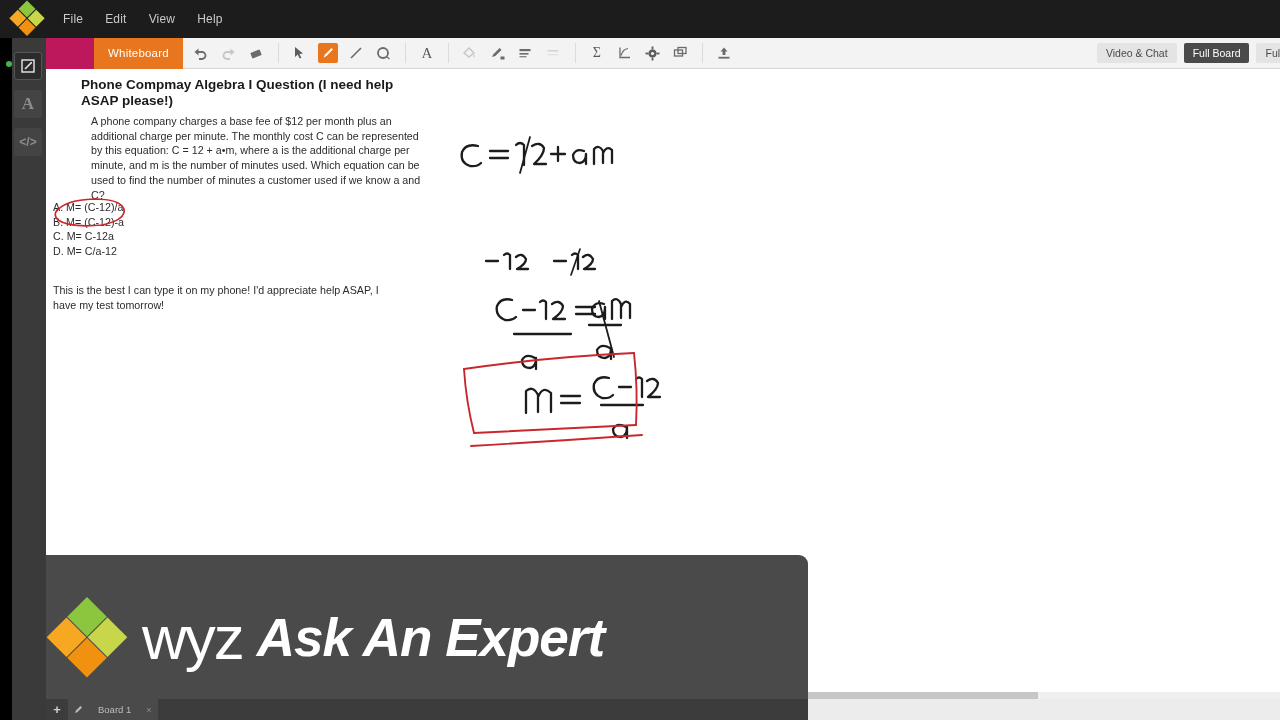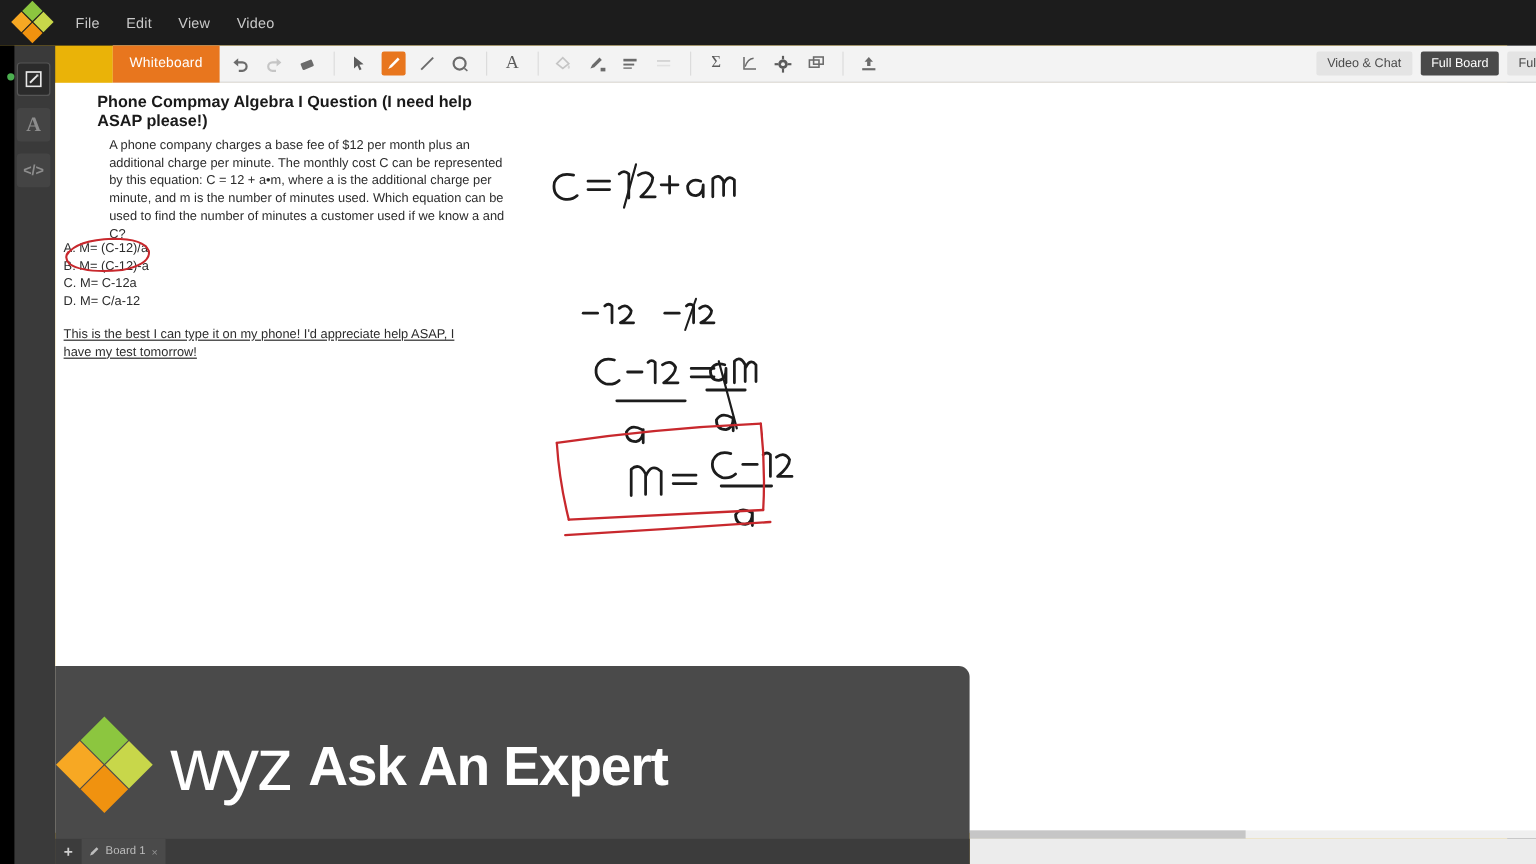--- a/index.html
+++ b/index.html
@@ -1,21 +1,21 @@
 <!DOCTYPE html>
 <html><head>
 <meta charset="utf-8">
 <style>
   * { margin:0; padding:0; box-sizing:border-box; }
   html, body {
     width:1280px; height:720px; overflow:hidden;
     background:#000;
     font-family:"Liberation Sans", sans-serif;
   }
-  #app { position:relative; width:1256px; height:720px; background:#eab308; }
+  #app { position:relative; width:1256px; height:720px; background:#be185d; }
 
   
   .menubar {
     position:absolute; left:0; top:0; width:1280px; height:38px;
     background:#1c1c1c; display:flex; align-items:center;
   }
   .logo-diamond {
     position:relative; width:26px; height:26px; margin-left:14px; margin-right:12px;
     transform:rotate(45deg);
   }
@@ -90,80 +90,80 @@
   }
   .q-body {
     position:absolute; left:5px; top:45px; width:340px;
     font-size:10.7px; color:#2c2c2c; line-height:14.7px;margin-left:40px;
   }
   .q-choices {
     position:absolute; left:7px; top:131px; width:250px;
     font-size:10.7px; color:#2c2c2c; line-height:14.7px;
   }
   .q-foot {
-    position:absolute; left:7px; top:203px; width:332px;
-    font-size:10.7px; color:#2c2c2c; line-height:14.7px;text-decoration:underline;
+    position:absolute; left:7px; top:214px; width:332px;
+    font-size:10.7px; color:#2c2c2c; line-height:14.7px;
   }
   .ink { position:absolute; left:0; top:0; width:1234px; height:625px; pointer-events:none; }
 
   
   .overlay {
     position:absolute; left:46px; top:555px; width:762px; height:165px;
     background:#4a4a4a; border-top-right-radius:9px;
     display:flex; align-items:center; padding-left:12px;
   }
   .ov-diamond { position:relative; width:58px; height:58px; transform:rotate(45deg); margin-right:26px; }
   .ov-diamond i { position:absolute; width:28px; height:28px; }
   .od1 { left:0; top:0; background:#8cc63f; }
   .od2 { left:29px; top:0; background:#c8d74a; }
   .od3 { left:0; top:29px; background:#f7a823; }
   .od4 { left:29px; top:29px; background:#f0920f; }
   .ov-wy { font-size:62px; color:#fff; font-weight:300; letter-spacing:-2px; }
   .ov-ant { font-size:62px; color:#f5a21e; font-weight:300; letter-spacing:-2px; }
-  .ov-ask { font-size:46px; color:#fff; font-weight:bold; margin-left:14px; letter-spacing:-1px; }
+  .ov-ask { font-size:53px; color:#fff; font-weight:bold; margin-left:14px; letter-spacing:-1px;font-style:italic; }
 
   
   .hscroll {
     position:absolute; left:808px; top:692px; width:472px; height:7px;
     background:#efefef;
   }
   .hscroll-thumb { position:absolute; left:0; top:0; width:230px; height:7px; background:#c6c6c6; }
   .canvas-bottom-fill {
     position:absolute; left:808px; top:699px; width:472px; height:21px; background:#ececec;
   }
   .bottombar {
     position:absolute; left:46px; top:699px; width:762px; height:21px;
     background:#3c3c3c; display:flex; align-items:center;
   }
   .add-board {
     width:22px; height:21px; display:flex; align-items:center; justify-content:center;
     color:#cfcfcf; font-size:13px; font-weight:bold;
   }
   .board-tab {
     height:21px; display:flex; align-items:center; background:#4a4a4a;
-    padding:0 6px; color:#bdbdbd; font-size:9.5px; gap:5px;
+    padding:0 6px; color:#bdbdbd; font-size:9.5px; gap:15px;
   }
   .board-x { color:#8f8f8f; font-size:9px; }
 </style>
 </head>
 <body>
 
 <div id="app">
 
   <div class="menubar">
     <div class="logo-diamond">
       <i class="ld1"></i>
         <i class="ld2"></i>
         <i class="ld3"></i>
         <i class="ld4"></i>
     </div>
     <div class="menu-item">File</div>
     <div class="menu-item">Edit</div>
     <div class="menu-item">View</div>
-    <div class="menu-item">Video</div>
+    <div class="menu-item">Help</div>
   </div>
 
   <div class="rail">
     <div class="rail-strip"></div>
     <div class="rail-dot"></div>
     <div class="rail-btn b1 active">
       <svg width="14" height="14" viewBox="0 0 14 14">
         <rect x="1" y="1" width="12" height="12" fill="none" stroke="#e8e8e8" stroke-width="1.4"></rect>
         <path d="M4 10 L10 4" stroke="#e8e8e8" stroke-width="1.6"></path>
         <path d="M9 3 L11 5 L11 3 Z" fill="#e8e8e8"></path>

